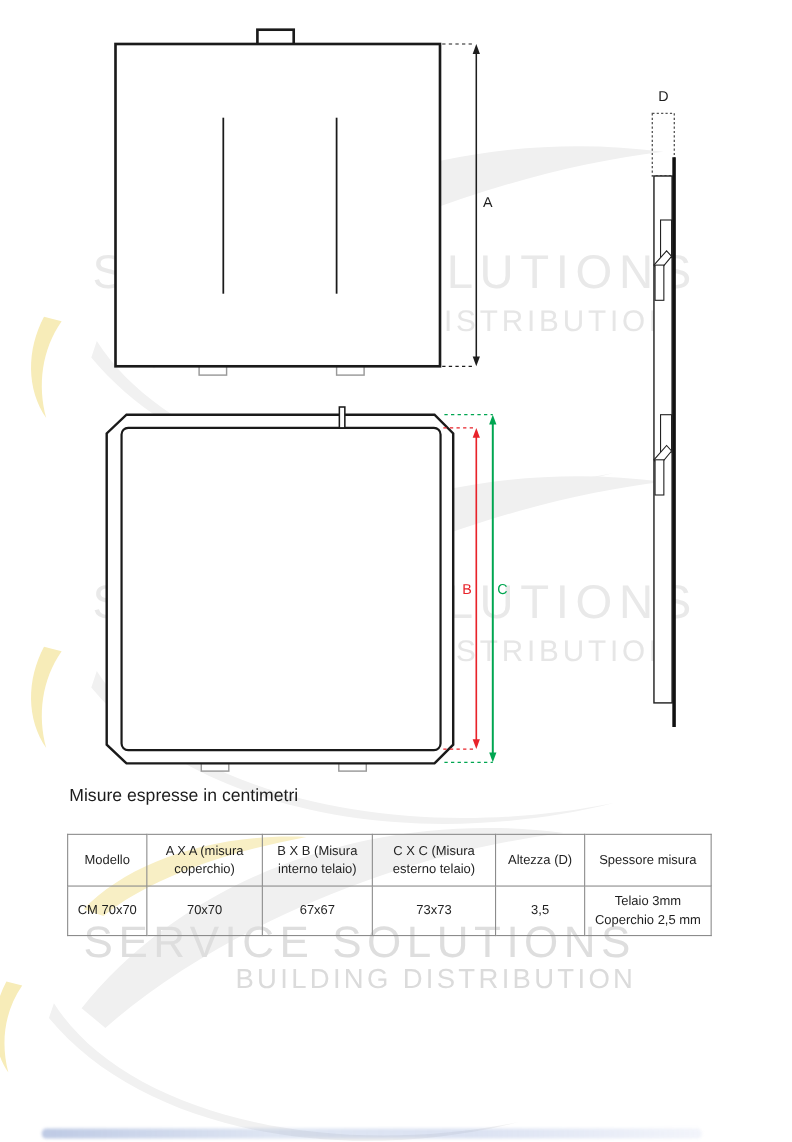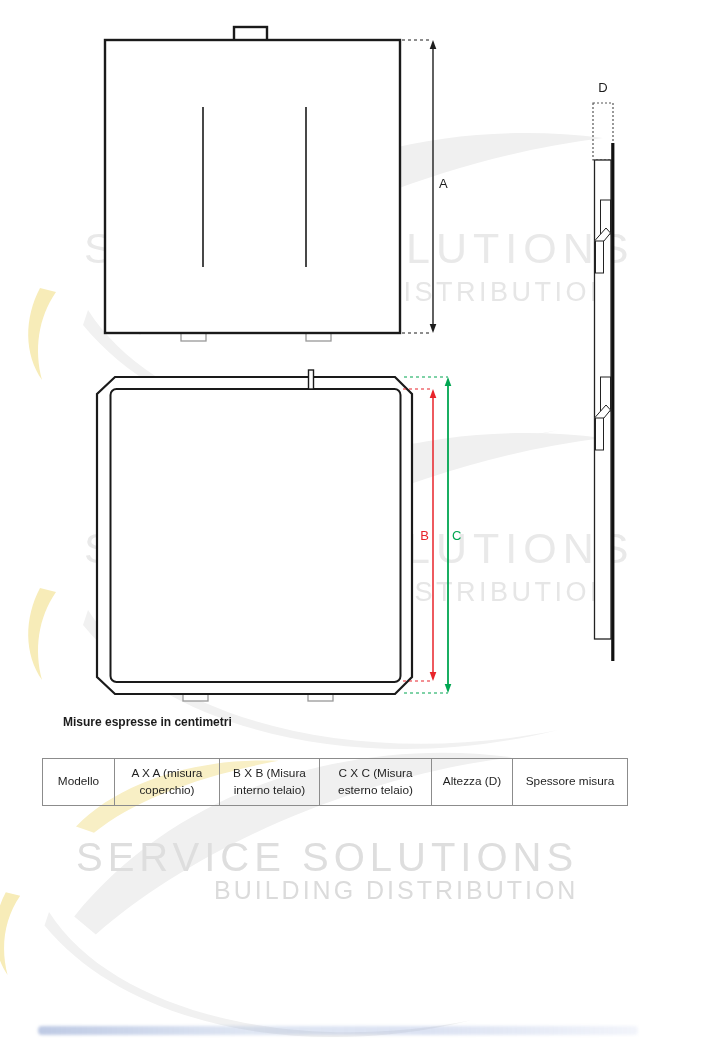--- a/index.html
+++ b/index.html
@@ -15,24 +15,24 @@
   }
   .wm-big{font-size:43px;letter-spacing:6px;color:#e9e9e9;}
   .wm-small{font-size:27px;letter-spacing:3.5px;color:#e6e6e6;}
   .wm3-big{font-size:40px;letter-spacing:5px;color:#dedede;}
   .wm3-small{font-size:25px;letter-spacing:3px;color:#dbdbdb;}
   
   .drawings{position:absolute;left:0;top:0;z-index:2;}
   
   .note{
     position:absolute;left:63px;top:715px;z-index:2;
-    font-size:12px;color:#1c1c1c;font-weight:bold;
+    font-size:16px;color:#1c1c1c;
   }
   table.spec{
-    position:absolute;left:42px;top:758px;z-index:2;
+    position:absolute;left:61px;top:758px;z-index:2;
     border-collapse:collapse;table-layout:fixed;width:585px;
     background:transparent;
     border-radius:20px;
   }
   table.spec td{
     border:1px solid #8c8c8c;text-align:center;vertical-align:middle;
     font-size:11.8px;color:#1f1f1f;padding:0 2px;line-height:1.45;
     white-space:pre-line;background:transparent;
   }
   tr.hdr td{height:46px;}
@@ -146,16 +146,25 @@
   </colgroup>
   <tbody>
     <tr class="hdr">
       <td>Modello</td>
       <td>A X A (misura coperchio)</td>
       <td>B X B (Misura interno telaio)</td>
       <td>C X C (Misura esterno telaio)</td>
       <td>Altezza (D)</td>
       <td>Spessore misura</td>
     </tr>
+    <tr class="row">
+      <td>CM 70x70</td>
+      <td>70x70</td>
+      <td>67x67</td>
+      <td>73x73</td>
+      <td>3,5</td>
+      <td>Telaio 3mm
+Coperchio 2,5 mm</td>
+    </tr>
   </tbody>
 </table>
 
 <div class="blue-smear"></div>
 
 </body></html>

